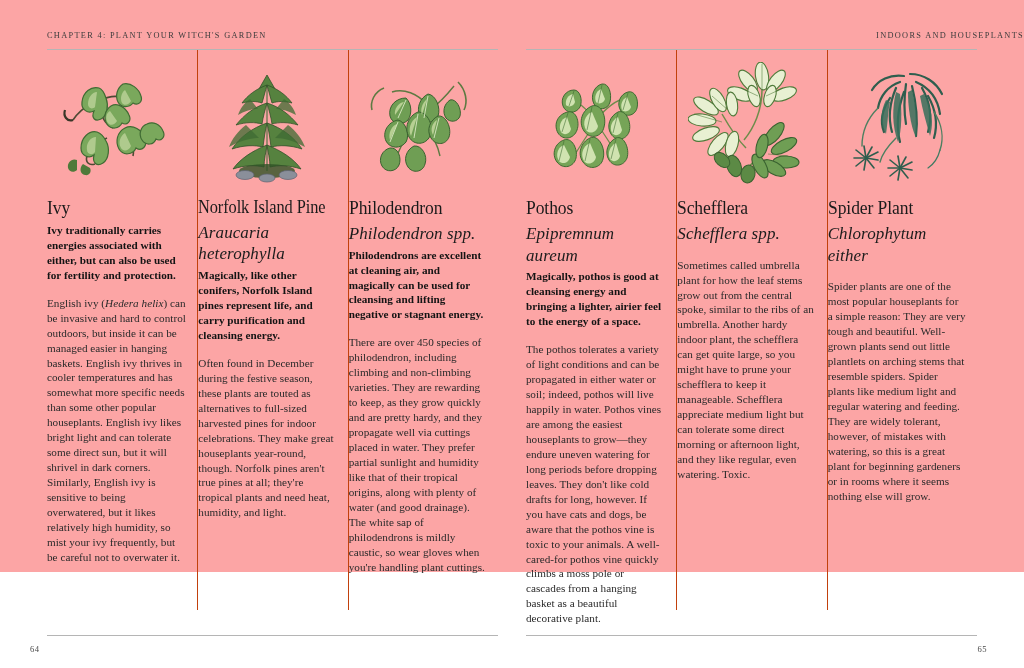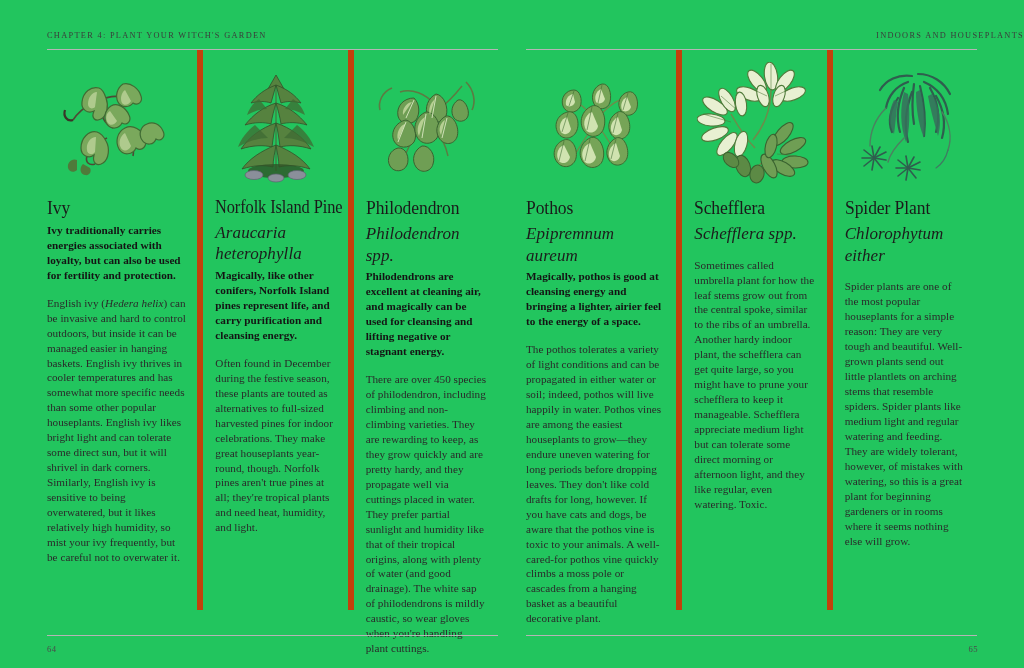--- a/index.html
+++ b/index.html
@@ -7,22 +7,22 @@
   html, body {
     width: 1024px;
     height: 668px;
     background: #ffffff;
     font-family: "Liberation Serif", serif;
   }
 
   .spread {
     position: relative;
     width: 1024px;
-    height: 668px;
-    background: #22c55e;
+    height: 572px;
+    background: #fca5a5;
     display: flex;
   }
 
   .page {
     position: relative;
     width: 512px;
     height: 668px;
     padding: 30px 0 0 0;
   }
 
@@ -61,22 +61,21 @@
   }
   .page-left .columns { padding-left: 47px; padding-right: 14px; }
   .page-right .columns { padding-left: 14px; padding-right: 47px; }
 
   .col {
     width: 33.3333%;
     position: relative;
     padding: 0 11px 0 0;
   }
   .col + .col {
-    border-left: 6px solid #c2410c;
-    padding-left: 12px;
+    border-left: 1px solid #c2410c;
   }
 
   
   .illo {
     height: 148px;
     display: flex;
     align-items: center;
     justify-content: center;
     overflow: hidden;
   }
@@ -136,22 +135,22 @@
   .page-left .rule-bottom { margin-left: 47px; margin-right: 14px; }
   .page-right .rule-bottom { margin-left: 14px; margin-right: 47px; }
 
   .folio {
     position: absolute;
     bottom: 14px;
     font-size: 8.6px;
     color: #4a4a4a;
     letter-spacing: 0.4px;
   }
-  .page-left .folio { left: 47px; }
-  .page-right .folio { right: 46px; text-align: center; }
+  .page-left .folio { left: 30px; }
+  .page-right .folio { right: 37px; text-align: center; }
 </style>
 </head>
 <body>
 
 <div class="spread">
 
   <div class="page page-left">
     <div class="page-inner">
       <div class="runhead">CHAPTER 4: PLANT YOUR WITCH'S GARDEN</div>
       <div class="rule-top"></div>
@@ -184,21 +183,21 @@
                 <path d="M64 69 C59 72 57 79 60 84 C62 88 68 87 70 82 Z"></path>
               </g>
               <g fill="#4f7a3a">
                 <path d="M16 96 C11 94 6 98 7 104 C8 108 13 109 16 106 Z"></path>
                 <path d="M22 100 C18 104 19 110 24 111 C28 112 31 108 29 104 Z"></path>
               </g>
               <path d="M12 56 C6 58 2 52 4 46" stroke="#3a3628" stroke-width="2.2" fill="none"></path>
             </svg>
           </div>
           <div class="plant-name">Ivy</div>
-          <div class="intro">Ivy traditionally carries energies associated with loyalty, but can also be used for fertility and protection.</div>
+          <div class="intro">Ivy traditionally carries energies associated with either, but can also be used for fertility and protection.</div>
           <div class="body">English ivy (<em>Hedera helix</em>) can be invasive and hard to control outdoors, but inside it can be managed easier in hanging baskets. English ivy thrives in cooler temperatures and has somewhat more specific needs than some other popular houseplants. English ivy likes bright light and can tolerate some direct sun, but it will shrivel in dark corners. Similarly, English ivy is sensitive to being overwatered, but it likes relatively high humidity, so mist your ivy frequently, but be careful not to overwater it.</div>
         </div>
 
         <div class="col">
           <div class="illo">
             <svg width="110" height="130" viewBox="0 0 110 130">
               <g stroke="#4a6b3c" stroke-width="1.2" fill="none" opacity="0.9">
                 <path d="M55 20 L55 112"></path>
               </g>
               <g fill="#56823f" stroke="#32522a" stroke-width="0.8">

